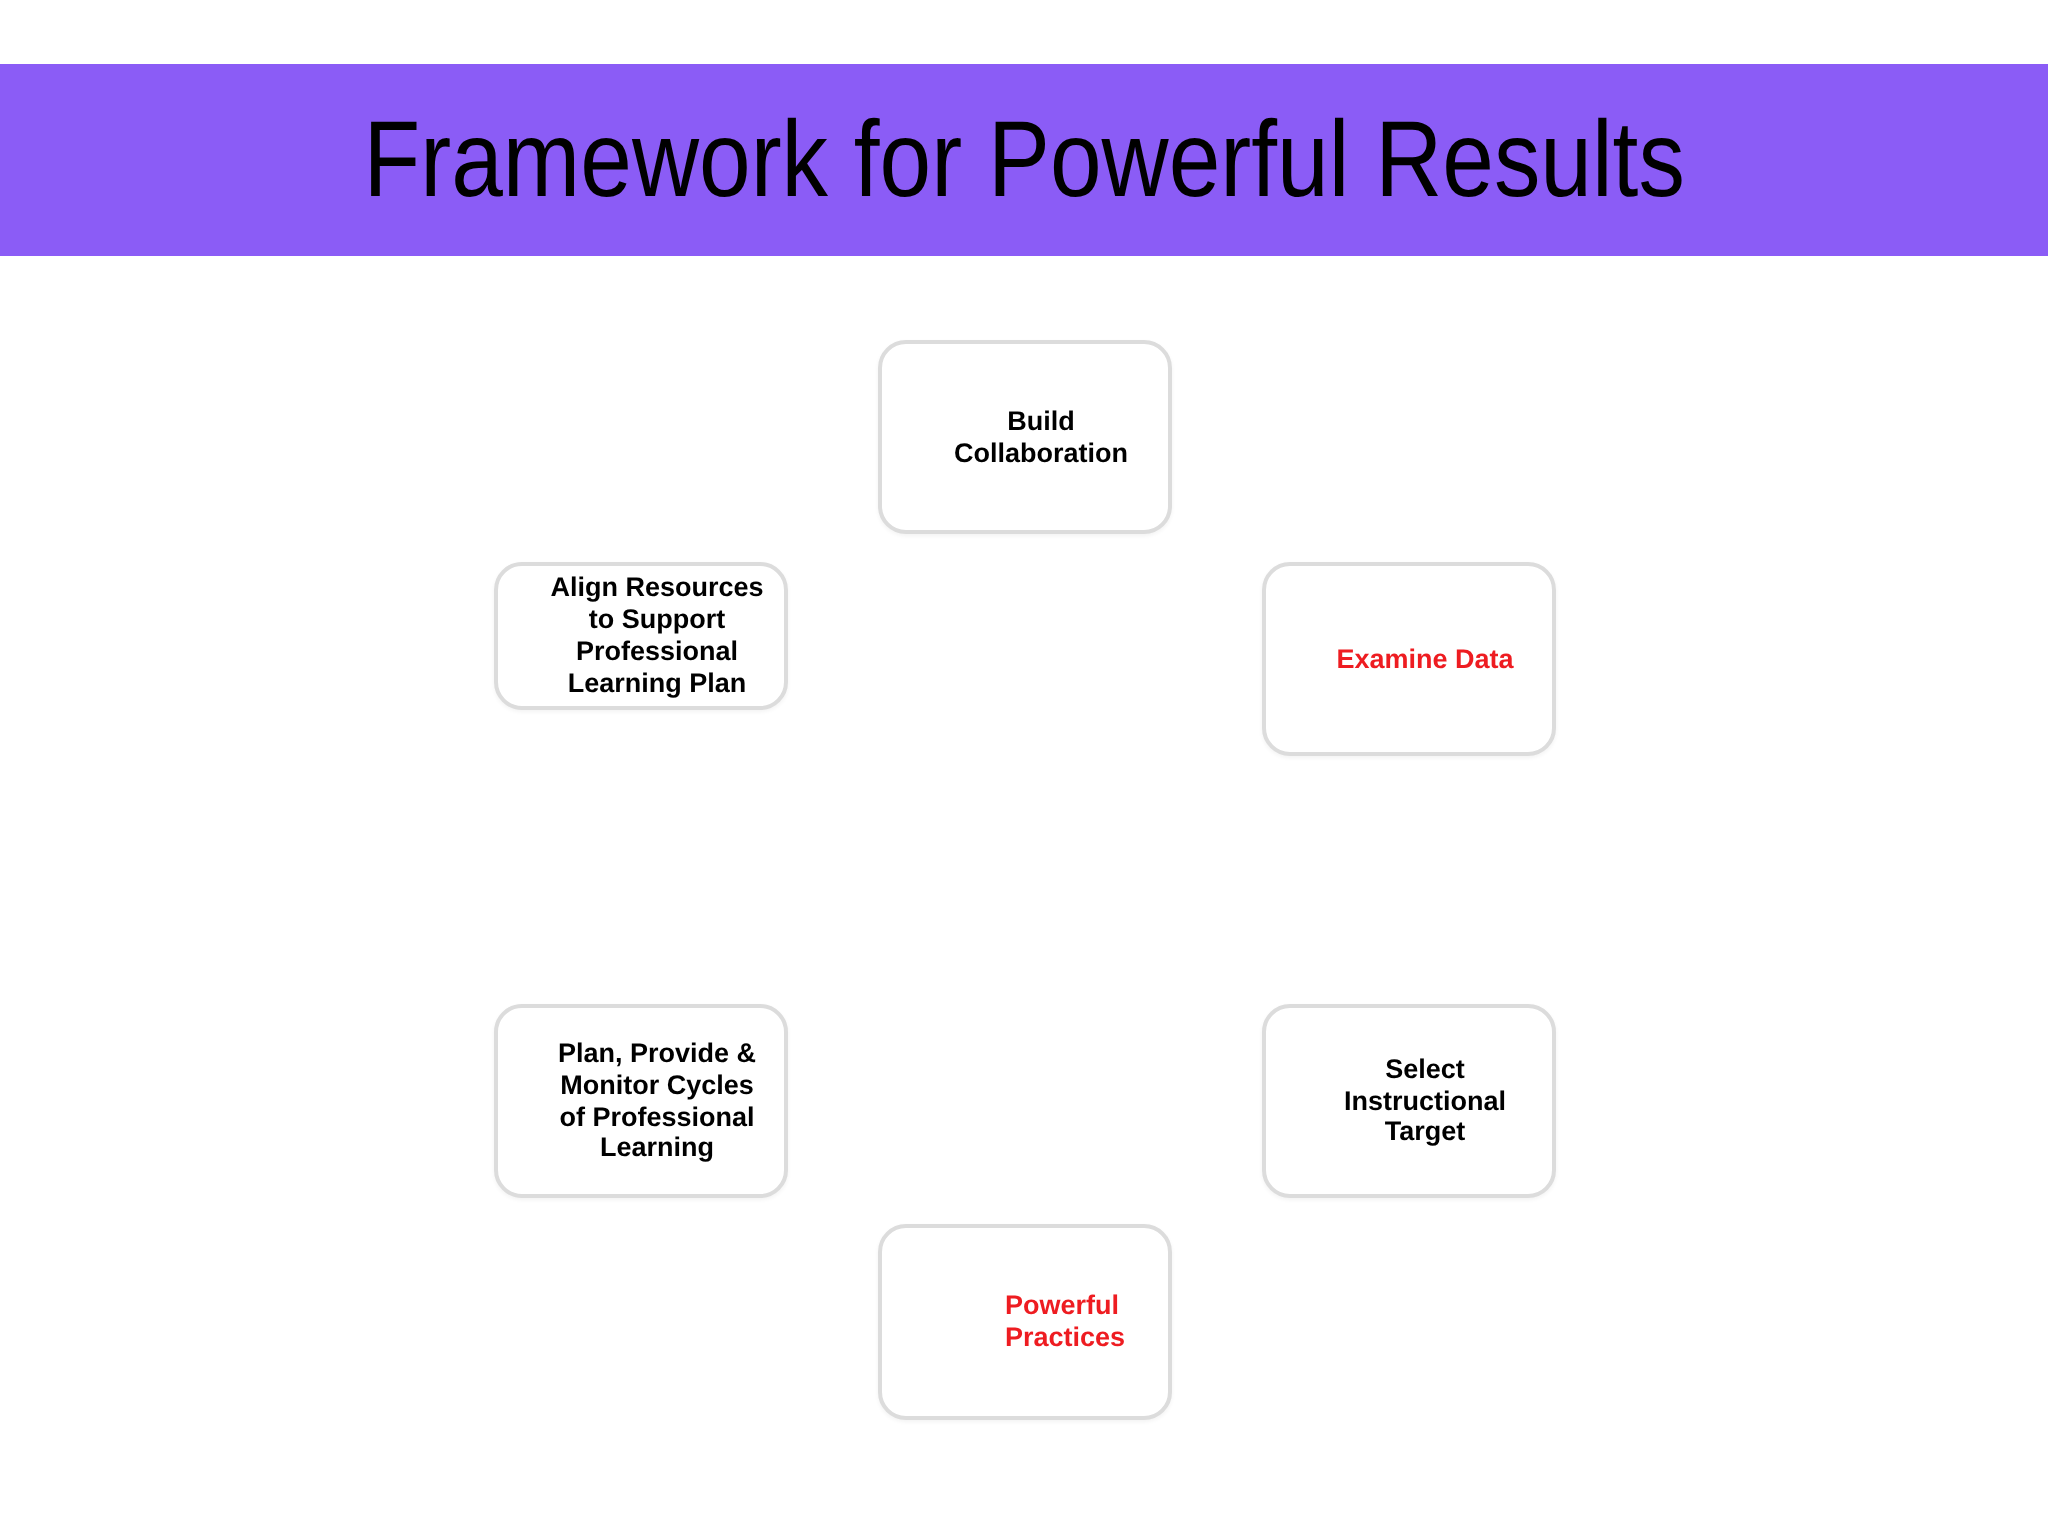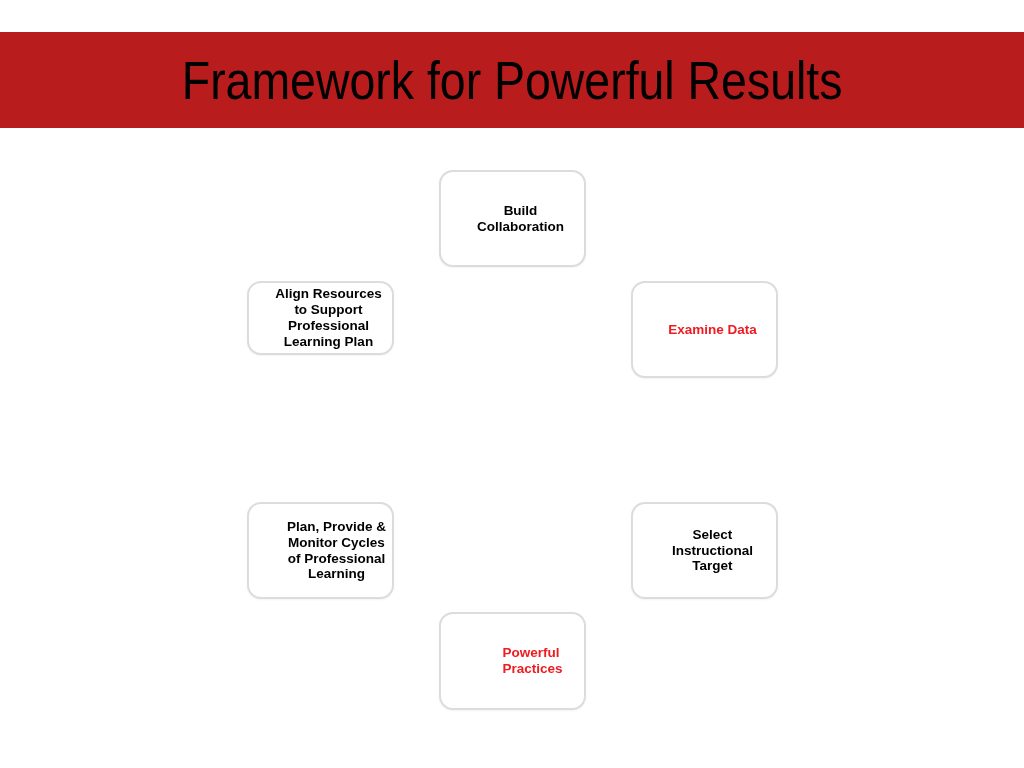--- a/index.html
+++ b/index.html
@@ -24,21 +24,21 @@
     background: #ffffff;
   }
 
   
   #title-banner {
     position: absolute;
     left: 0;
     top: 32px;
     width: 1024px;
     height: 96px;
-    background: #b91c1c;
+    background: #8b5cf6;
     display: flex;
     align-items: center;
     justify-content: center;
   }
   #title-text {
     font-family: "Liberation Sans Narrow", "Liberation Sans", sans-serif;
     font-size: 54px;
     font-weight: 400;
     color: #000000;
     line-height: 1;
@@ -72,21 +72,21 @@
     padding: 0 6px;
   }
   .node-label.accent {
     color: #ee1c21;
   }
 
   
   #node-build-collaboration  { left: 439px; top: 170px; width: 147px; height: 97px; }
   #node-align-resources      { left: 247px; top: 281px; width: 147px; height: 74px; }
   #node-examine-data         { left: 631px; top: 281px; width: 147px; height: 97px; }
-  #node-plan-provide         { left: 247px; top: 502px; width: 147px; height: 97px; justify-content: flex-end; }
+  #node-plan-provide         { left: 247px; top: 502px; width: 147px; height: 97px; }
   #node-select-target        { left: 631px; top: 502px; width: 147px; height: 97px; }
   #node-powerful-practices   { left: 439px; top: 612px; width: 147px; height: 98px; }
 
   #node-powerful-practices .node-label {
     text-align: left;
     padding-left: 30px;
   }
 </style>
 </head>
 <body>

